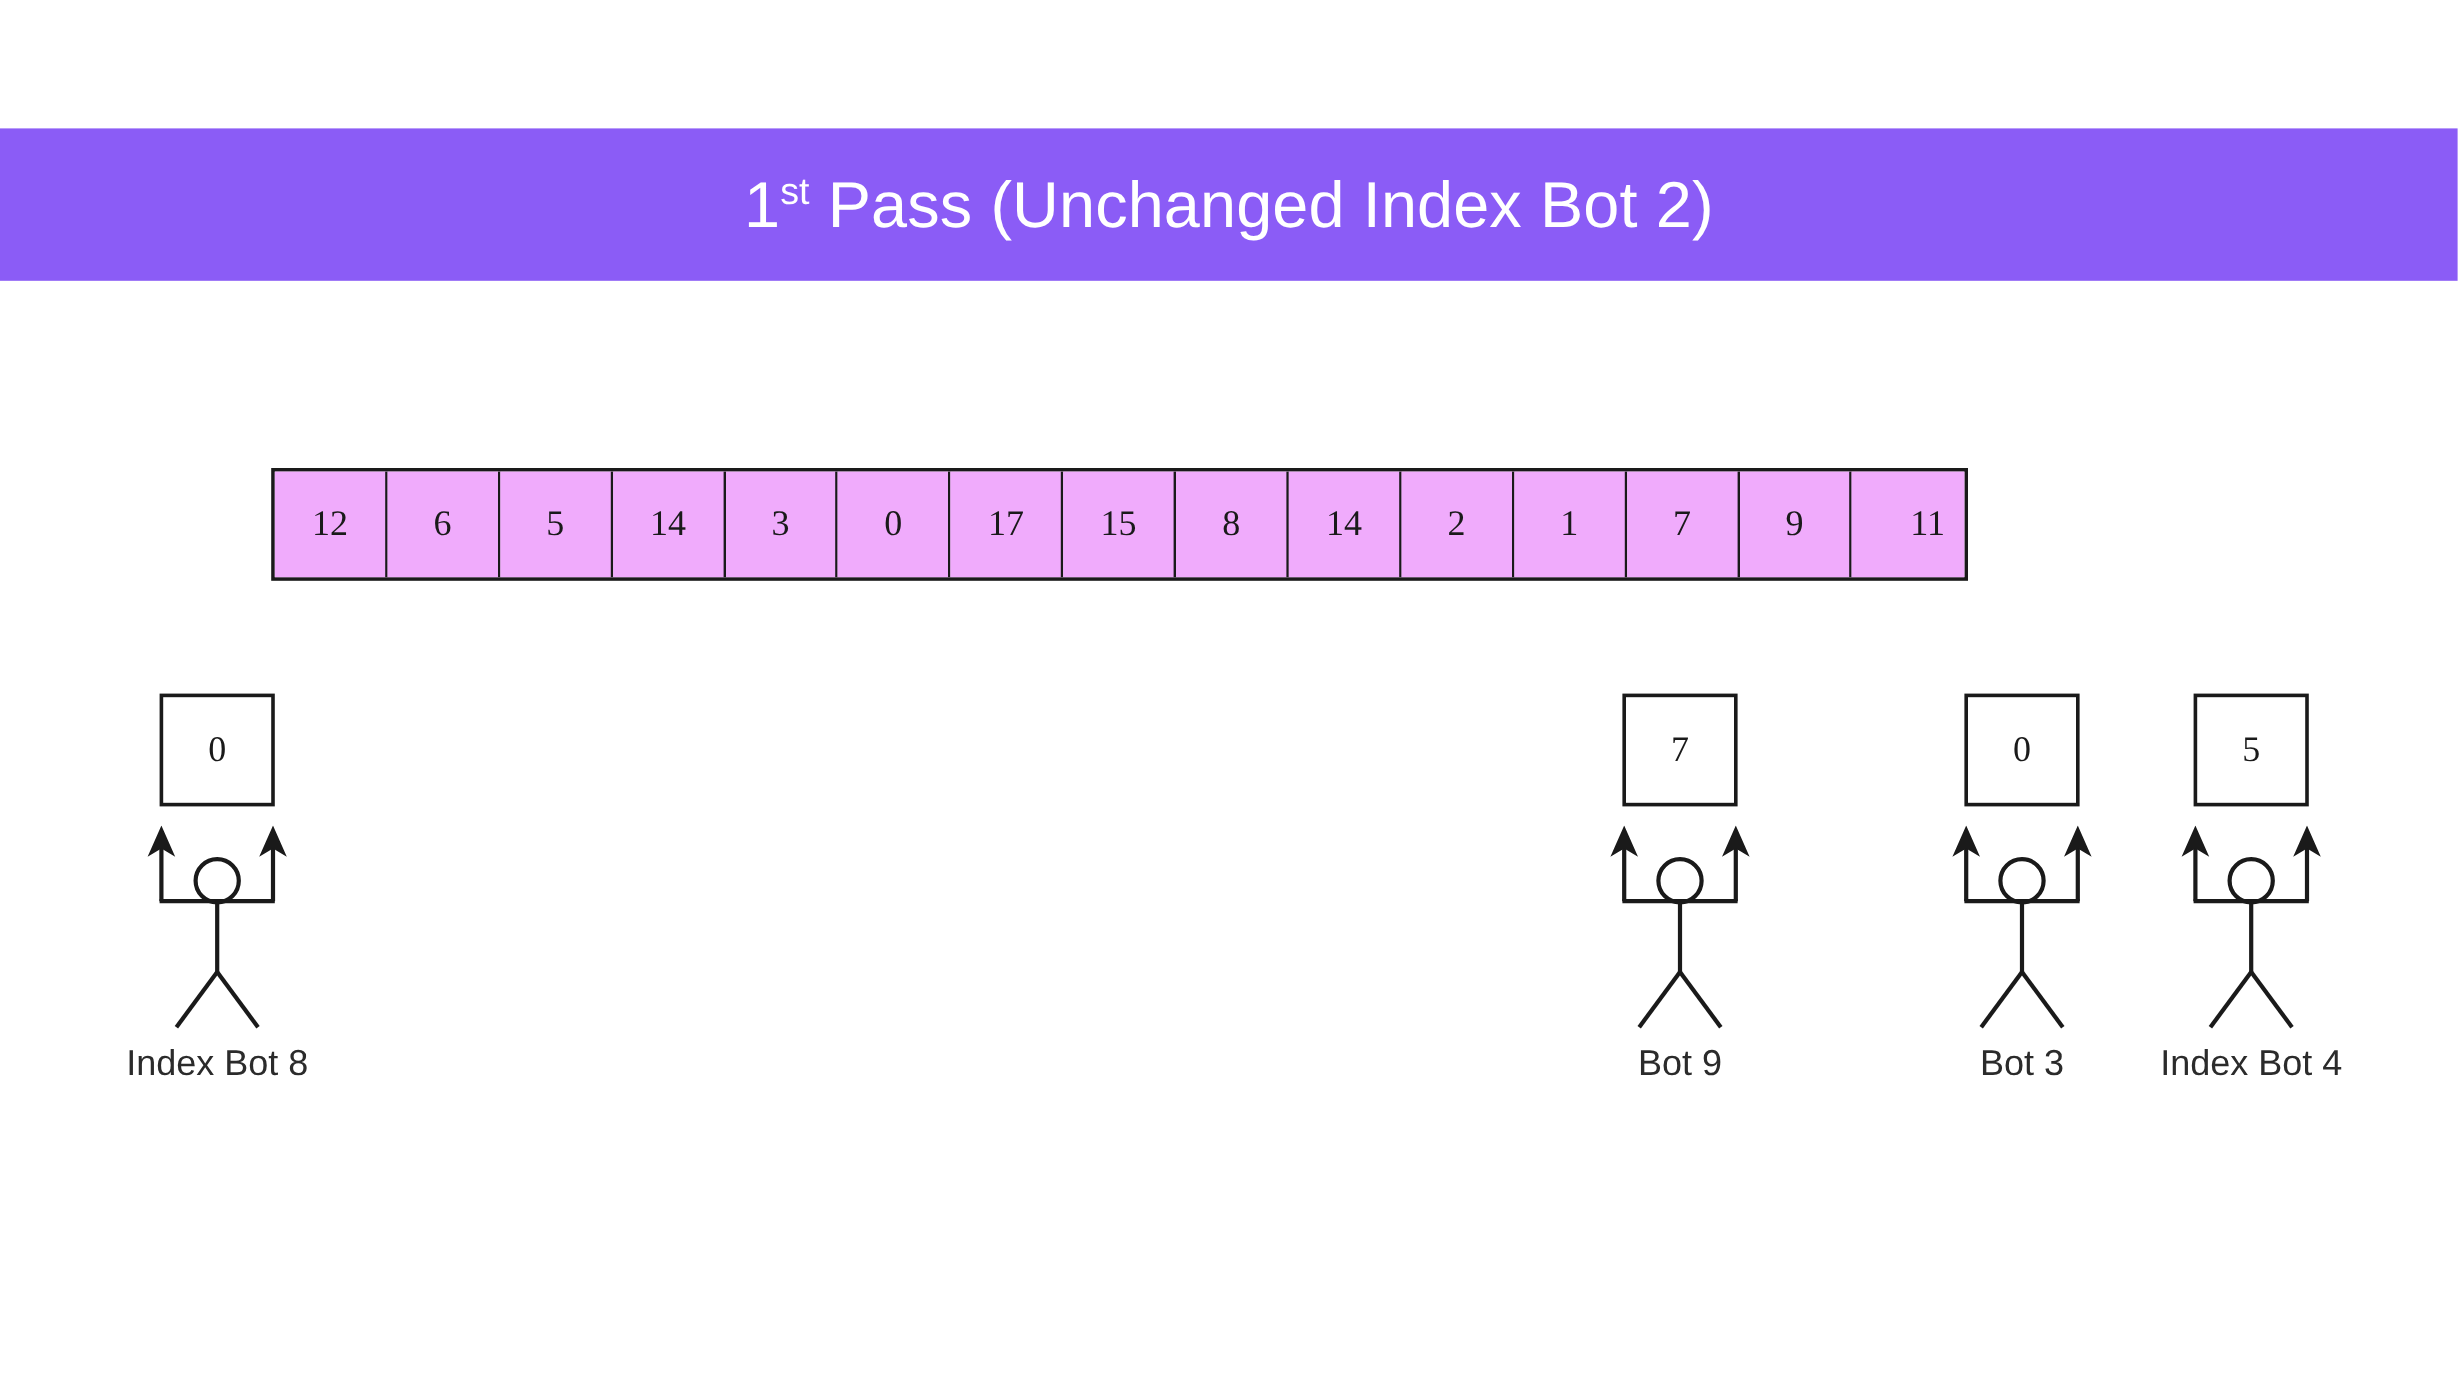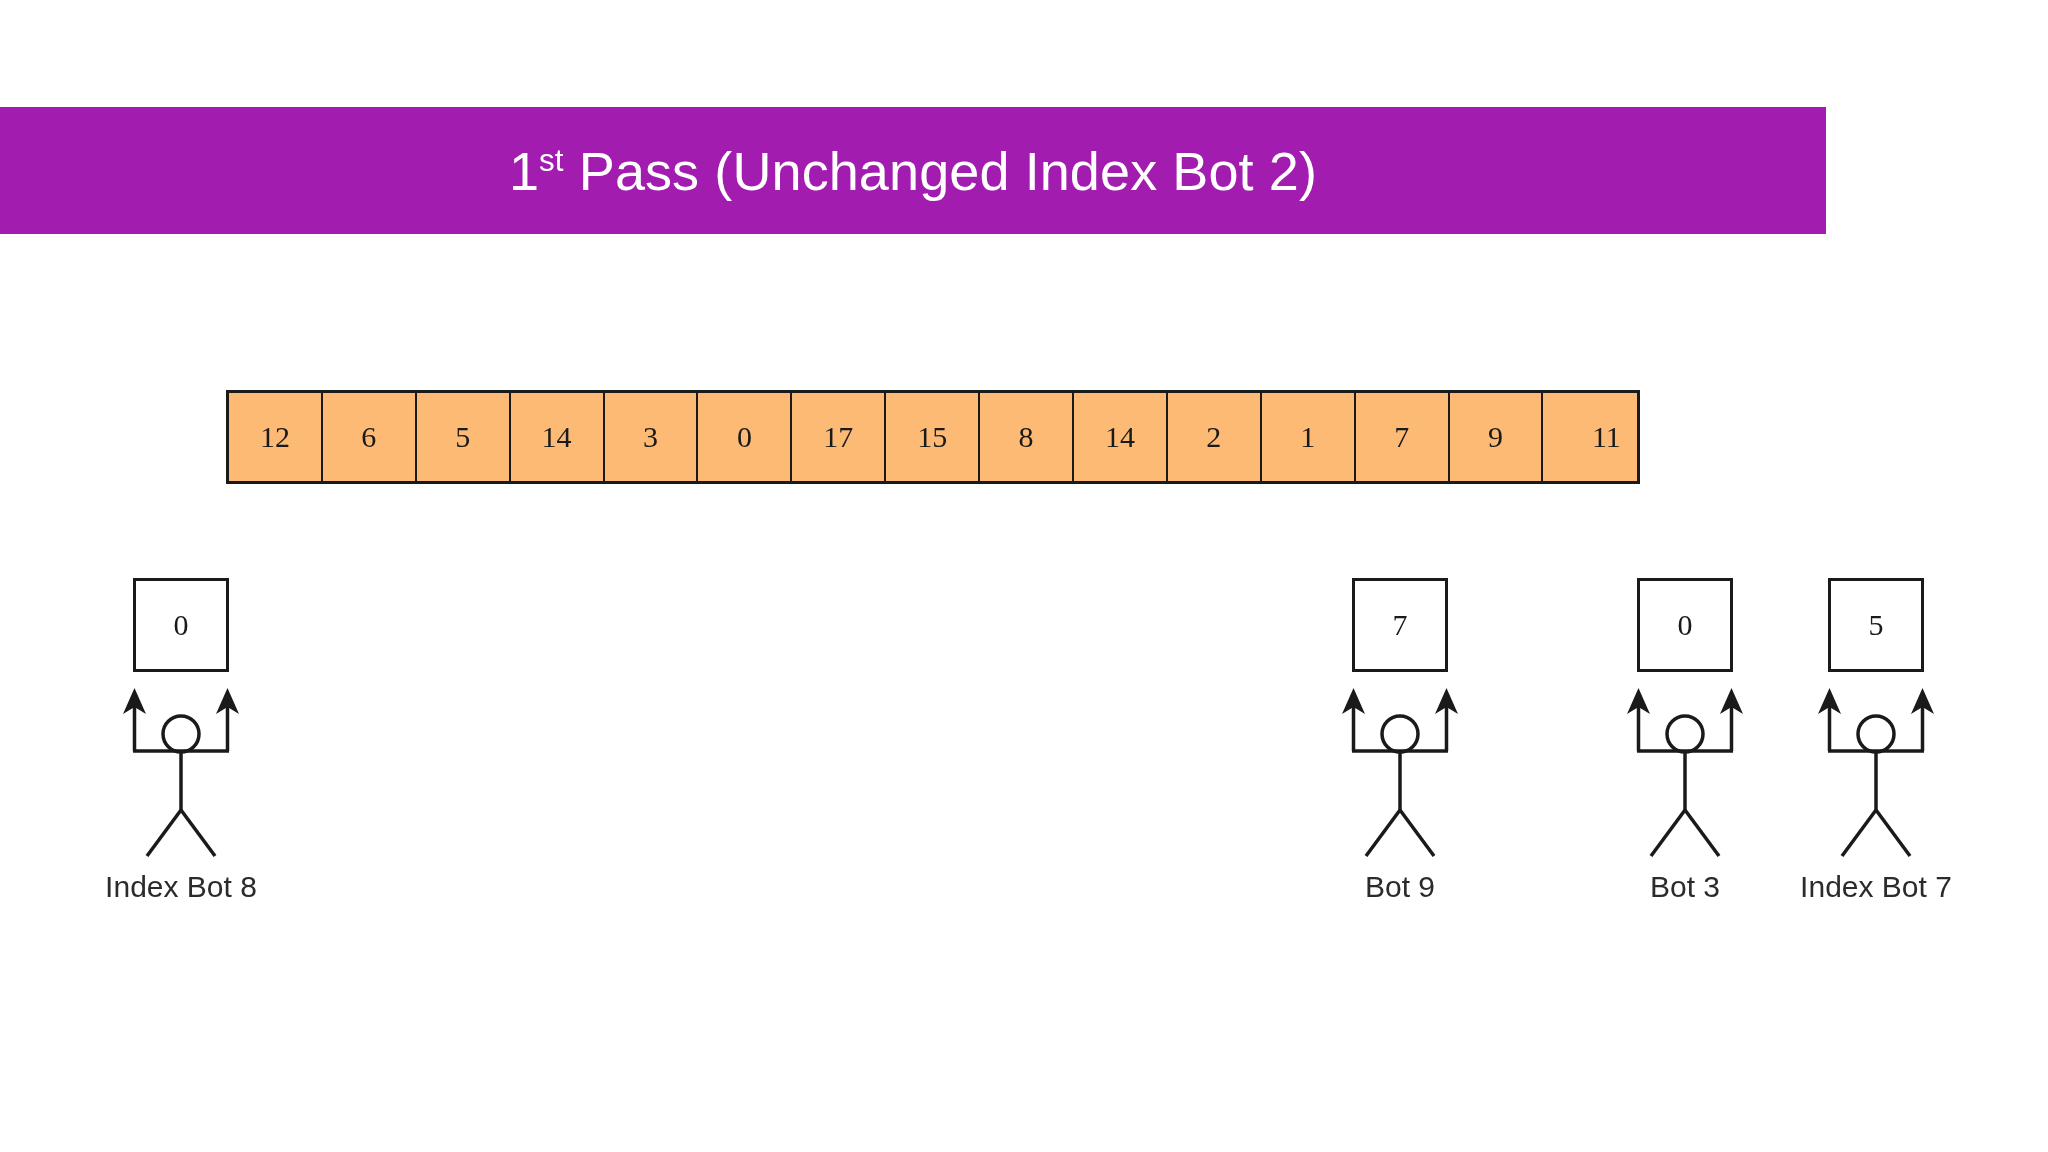--- a/index.html
+++ b/index.html
@@ -15,23 +15,23 @@
     overflow: hidden;
     font-family: "Liberation Sans", sans-serif;
     -webkit-font-smoothing: antialiased;
   }
 
   
   #title-banner {
     position: absolute;
     left: 0;
     top: 107px;
-    width: 1826px;
+    width: 2048px;
     height: 127px;
-    background: #a21caf;
+    background: #8b5cf6;
     display: flex;
     align-items: center;
     justify-content: center;
   }
   #title-text {
     color: #ffffff;
     font-family: "Liberation Sans", sans-serif;
     font-size: 54px;
     font-weight: 400;
     letter-spacing: 0.1px;
@@ -59,21 +59,21 @@
     width: 93.9px;
     height: 100%;
     box-sizing: border-box;
     border-right: 2px solid #1a1a1a;
     display: flex;
     align-items: center;
     justify-content: center;
     font-family: "Liberation Serif", serif;
     font-size: 30px;
     color: #1a1a1a;
-    background: #fdba74;
+    background: #f0abfc;
   }
   .array-cell:last-child {
     border-right: none;
     padding-left: 32px;
   }
 
   
   .bot {
     position: absolute;
     width: 220px;
@@ -193,15 +193,15 @@
           <line x1="62" y1="63" x2="158" y2="63" stroke="#1a1a1a" stroke-width="3.5"></line>
           <line x1="63.5" y1="63" x2="63.5" y2="15" stroke="#1a1a1a" stroke-width="3.5"></line>
           <line x1="156.5" y1="63" x2="156.5" y2="15" stroke="#1a1a1a" stroke-width="3.5"></line>
           <path d="M63.5 0 L75 26 L63.5 19 L52 26 Z" fill="#1a1a1a"></path>
           <path d="M156.5 0 L168 26 L156.5 19 L145 26 Z" fill="#1a1a1a"></path>
           <circle cx="110" cy="46" r="18" fill="none" stroke="#1a1a1a" stroke-width="3.5"></circle>
           <line x1="110" y1="64" x2="110" y2="122" stroke="#1a1a1a" stroke-width="3.5"></line>
           <line x1="110" y1="122" x2="76" y2="168" stroke="#1a1a1a" stroke-width="3.5"></line>
           <line x1="110" y1="122" x2="144" y2="168" stroke="#1a1a1a" stroke-width="3.5"></line>
         </svg></div>
-      <div class="bot-label">Index Bot 7</div>
+      <div class="bot-label">Index Bot 4</div>
     </div>
   </div>
 
 </body></html>

